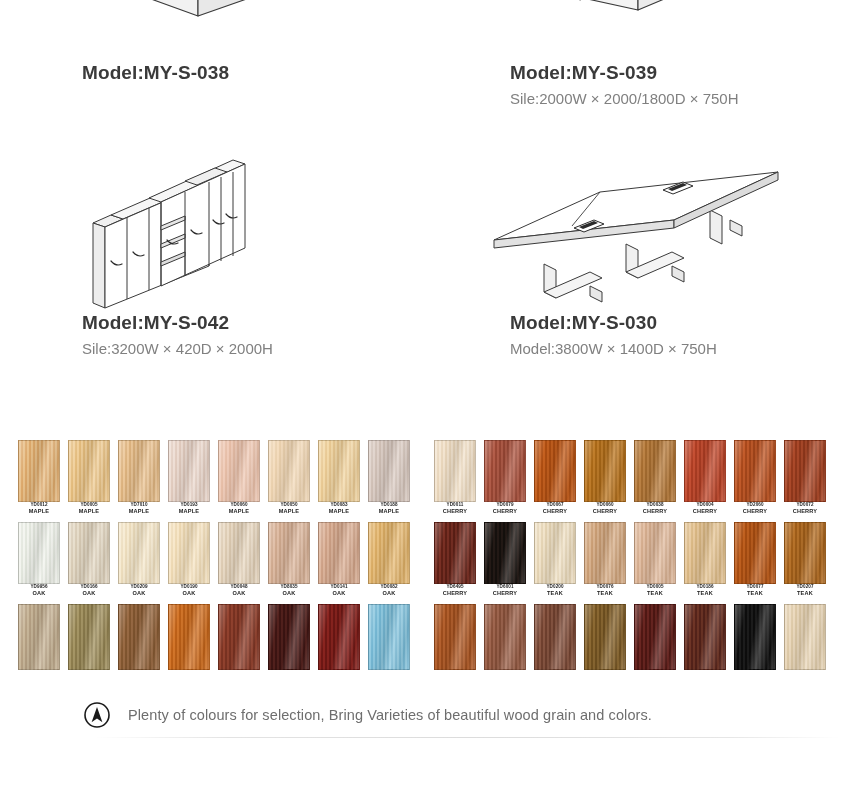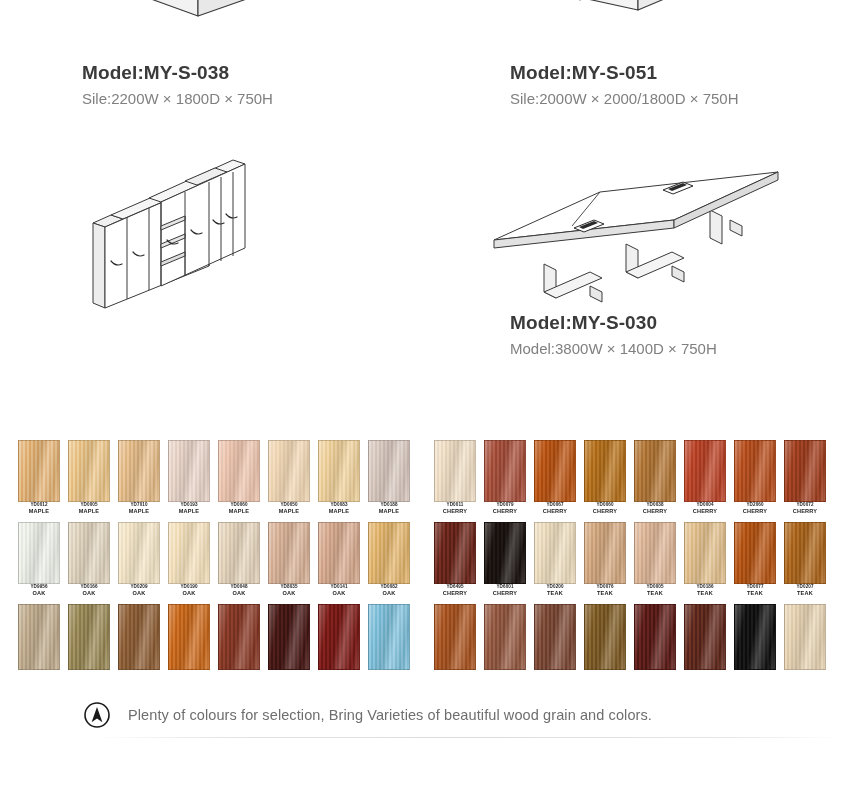--- a/index.html
+++ b/index.html
@@ -99,38 +99,37 @@
             <path d="M150 8 L150 18" stroke-width="1"></path>
           </g>
           <g fill="none" stroke="#4a4a4a" stroke-width="1">
             <circle cx="118" cy="44" r="4"></circle>
             <path d="M146 16 L158 21"></path>
           </g>
         </svg>
       </div>
       <div class="caption">
         <p class="model">Model:MY-S-038</p>
-        <p class="size">Sile:2200W × 1800D × 750H</p>
       </div>
     </div>
 
     <div class="cell c-tr">
       <div class="art">
         <svg width="300" height="170" viewBox="0 0 300 170">
           <g fill="#ffffff" stroke="#3a3a3a" stroke-width="1.1" stroke-linejoin="round">
             <path d="M40 40 L140 6 L250 40 L150 78 Z"></path>
             <path d="M95 60 L95 108 L92 110 L92 62 Z" fill="#ececec"></path>
             <path d="M150 78 L150 120 L95 108 L95 60 Z" fill="#f4f4f4"></path>
             <path d="M150 78 L250 40 L250 78 L150 120 Z" fill="#ebebeb"></path>
             <path d="M148 22 L196 42" stroke-width="1" fill="none"></path>
           </g>
         </svg>
       </div>
       <div class="caption">
-        <p class="model">Model:MY-S-051</p>
+        <p class="model">Model:MY-S-039</p>
         <p class="size">Sile:2000W × 2000/1800D × 750H</p>
       </div>
     </div>
 
     <div class="cell c-bl">
       <div class="art">
         <svg width="300" height="175" viewBox="0 0 300 175">
           <g fill="#ffffff" stroke="#3a3a3a" stroke-width="1" stroke-linejoin="round">
 
             <path d="M30 83 L48 75 L60 79 L42 87 Z" fill="#f0f0f0"></path>
@@ -158,20 +157,24 @@
           </g>
           <g fill="none" stroke="#2a2a2a" stroke-width="1.2" stroke-linecap="round">
             <path d="M48 121 q5 6 11 3"></path>
             <path d="M70 112 q5 6 11 3"></path>
             <path d="M104 100 q5 6 11 3"></path>
             <path d="M128 90 q5 6 11 3"></path>
             <path d="M150 80 q5 6 11 3"></path>
             <path d="M163 74 q5 6 11 3"></path>
           </g>
         </svg>
+      </div>
+      <div class="caption">
+        <p class="model">Model:MY-S-042</p>
+        <p class="size">Sile:3200W × 420D × 2000H</p>
       </div>
     </div>
 
     <div class="cell c-br">
       <div class="art">
         <svg width="320" height="175" viewBox="0 0 320 175">
           <g fill="#ffffff" stroke="#3a3a3a" stroke-width="1" stroke-linejoin="round">
 
             <path d="M66 124 L78 130 L78 158 L66 152 Z" fill="#f0f0f0"></path>
             <path d="M112 146 L124 152 L124 162 L112 156 Z" fill="#e8e8e8"></path>

